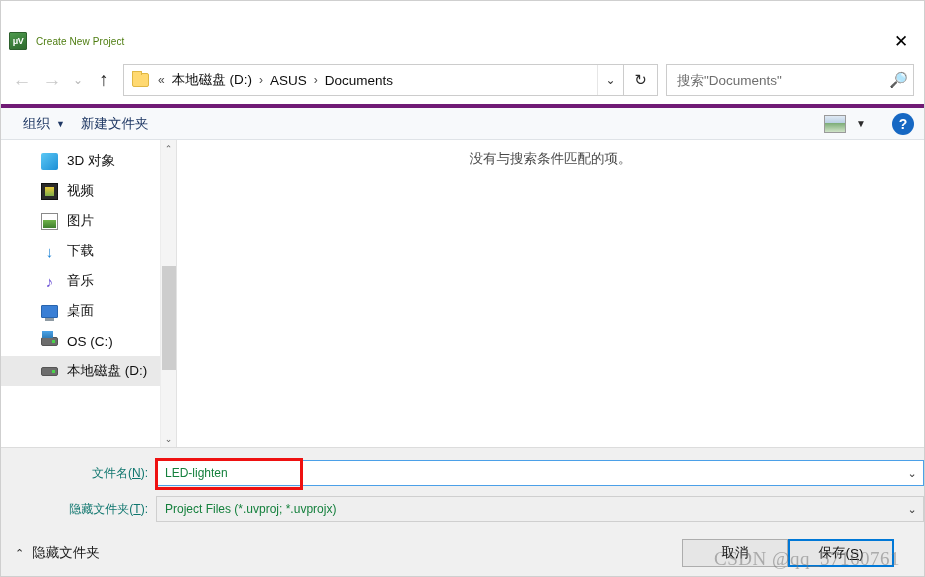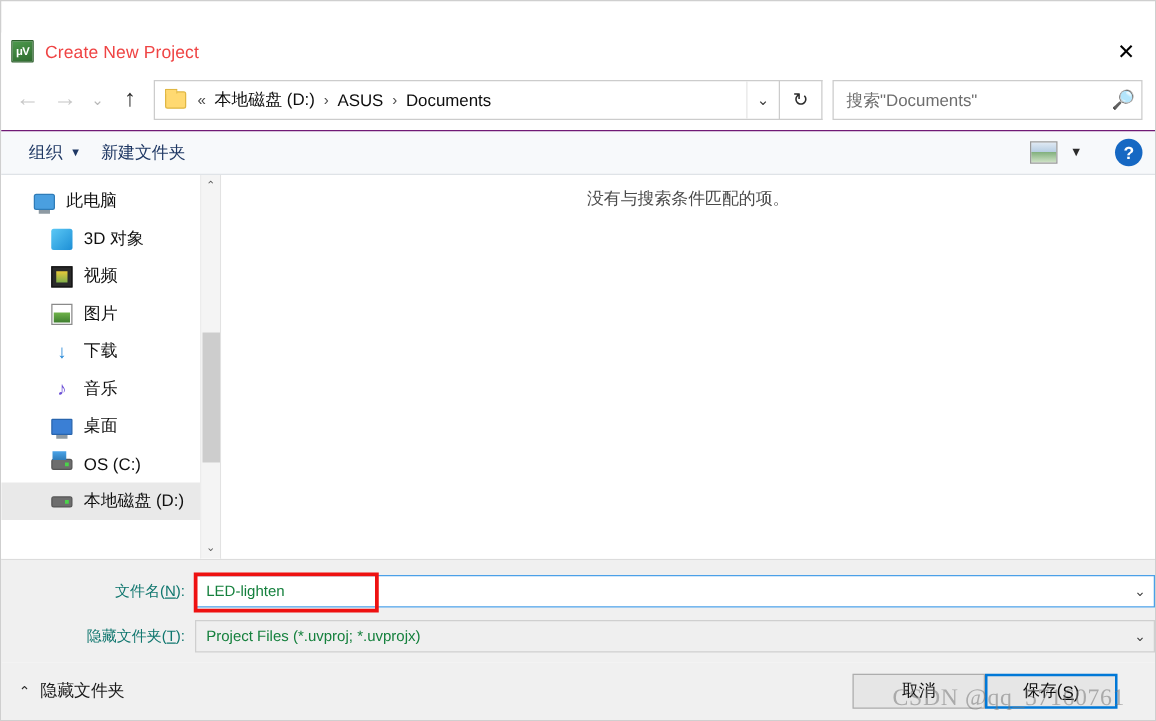--- a/index.html
+++ b/index.html
@@ -36,22 +36,22 @@
     border-radius: 1px;
     display: flex; align-items: center; justify-content: center;
     color: #ffffff;
     font-size: 9px;
     font-weight: bold;
     line-height: 1;
     letter-spacing: -0.5px;
     margin-right: 9px;
   }
   .title-text {
-    font-size: 14px;
-    color: #ef4444;
+    font-size: 10px;
+    color: #4d7c0f;
     letter-spacing: 0.1px;
   }
   .titlebar-spacer { flex: 1 1 auto; }
   .close-btn {
     width: 46px; height: 30px;
     display: flex; align-items: center; justify-content: center;
     font-size: 17px;
     color: #000000;
     line-height: 1;
     cursor: default;
@@ -162,21 +162,21 @@
     transform: scaleX(-1);
     cursor: default;
   }
 
   
   .toolbar {
     height: 36px;
     display: flex;
     align-items: center;
     background: #f7f9fb;
-    border-top: 1px solid #701a75;
+    border-top: 4px solid #701a75;
     border-bottom: 1px solid #dfe3e7;
     padding: 0 10px 0 14px;
     flex: 0 0 auto;
   }
   .tb-item {
     font-size: 13.5px;
     color: #1f3864;
     padding: 4px 8px;
     display: flex; align-items: center; gap: 6px;
     cursor: default;
@@ -470,24 +470,20 @@
     </div>
     <div class="toolbar-spacer"></div>
     <div class="view-icon"></div>
     <div class="view-caret">▼</div>
     <div class="help-btn">?</div>
   </div>
 
   <div class="body-area">
 
     <div class="sidebar">
-      <div class="side-item root">
-        <span class="side-ico ico-pc"></span>
-        <span>此电脑</span>
-      </div>
       <div class="side-item child">
         <span class="side-ico ico-3d"></span>
         <span>3D 对象</span>
       </div>
       <div class="side-item child">
         <span class="side-ico ico-video"></span>
         <span>视频</span>
       </div>
       <div class="side-item child">
         <span class="side-ico ico-pic"></span>

